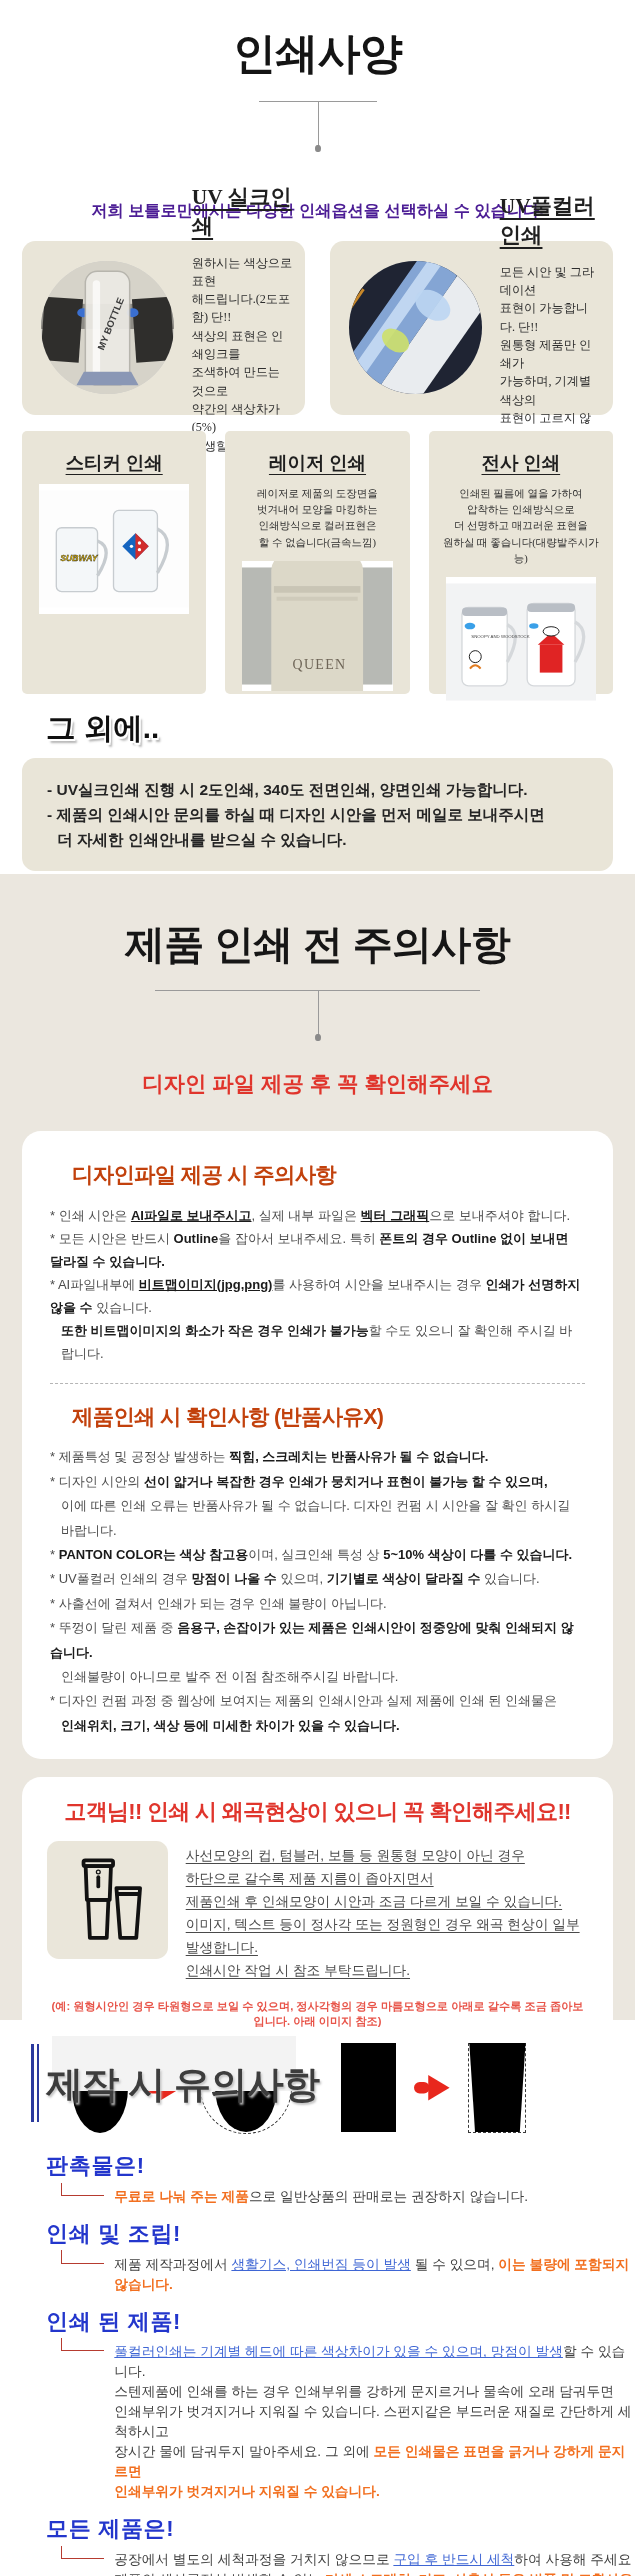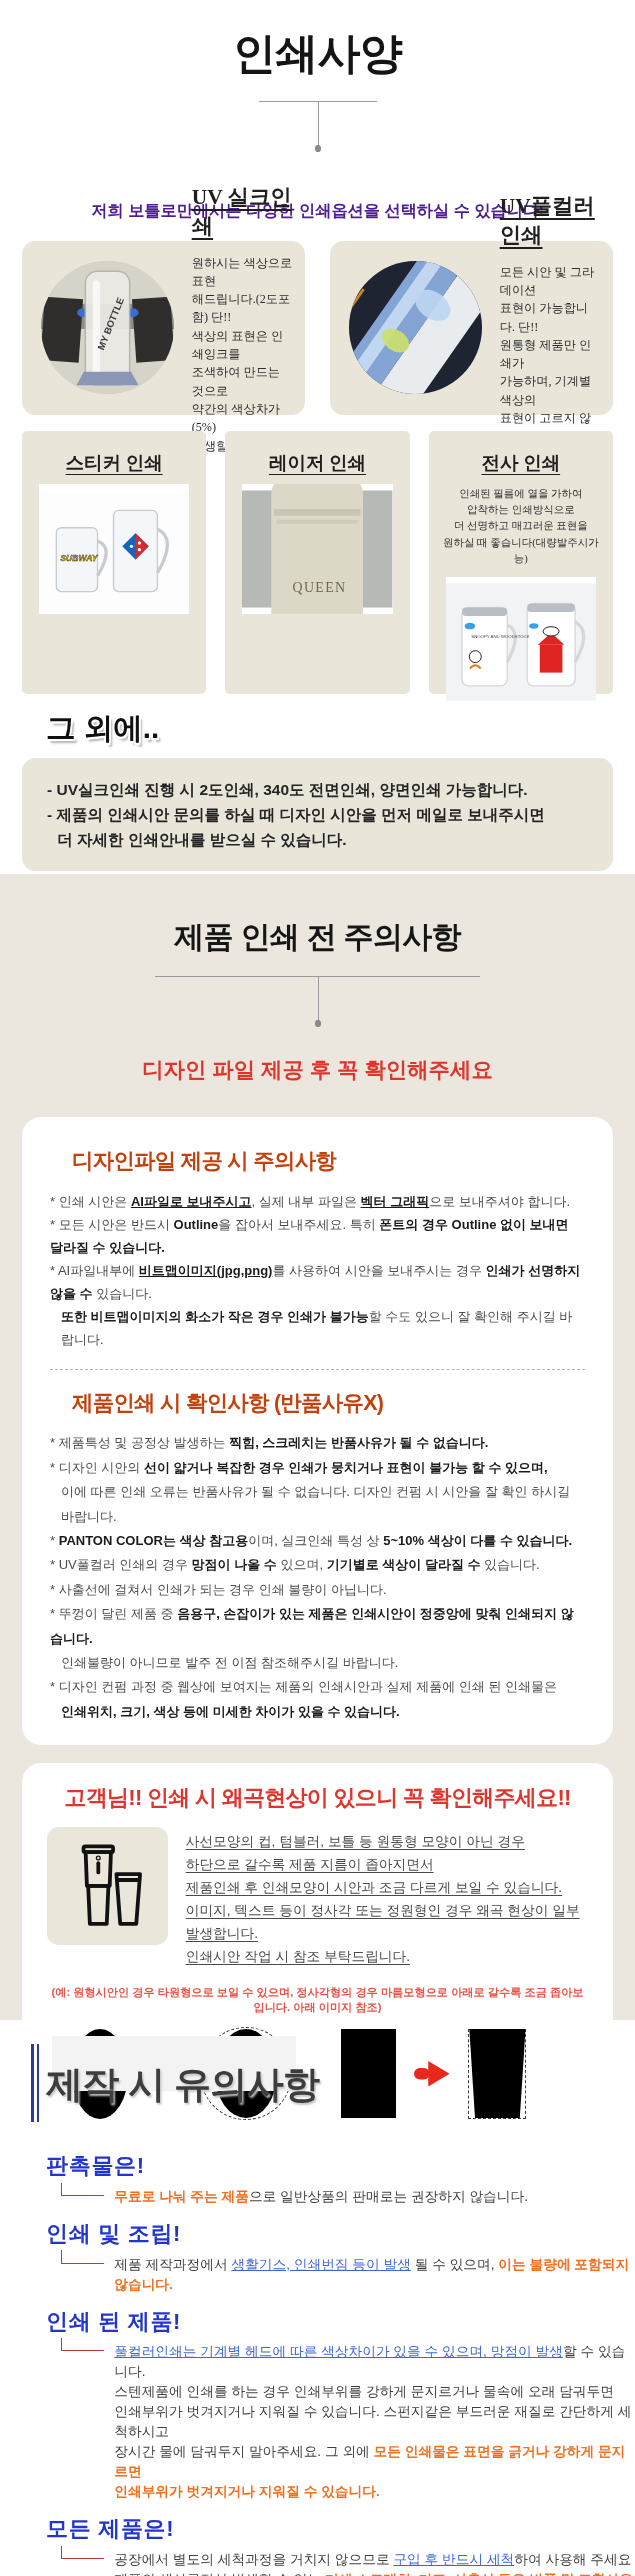--- a/index.html
+++ b/index.html
@@ -40,21 +40,21 @@
   .photo-box svg { display: block; }
 
   .etc-title { margin: 14.8px 0 0 46px; font-size: 29.5px; font-weight: 900; color: #101010;
     text-shadow: 1.5px 0 #fff, -1.5px 0 #fff, 0 1.5px #fff, 0 -1.5px #fff, 1.5px 1.5px #fff, -1.5px -1.5px #fff, 1.5px -1.5px #fff, -1.5px 1.5px #fff, 3px 3.7px 2.2px rgba(0,0,0,.3); }
   .etc-box { margin: 8.9px 22px 0; background: #e9e5d8; border-radius: 13.3px; padding: 19px 25px; }
   .etc-line { font-size: 15.5px; font-weight: 700; color: #242424; line-height: 1.62; }
   .etc-line.indent { padding-left: 10.3px; }
 
   
   .sec2 { height: 1146px; background: #ebe7df; padding-top: 43px; }
-  .sec2-title { font-size: 30px; font-weight: 900; letter-spacing: -0.7px; text-align: center; color: #161616; }
+  .sec2-title { font-size: 40px; font-weight: 900; letter-spacing: -0.7px; text-align: center; color: #161616; }
   .red-notice { margin-top: 20.7px; text-align: center; font-size: 21.4px; font-weight: 800; color: #e0352c; }
 
   .card-white { margin: 32.5px 22px 0; background: #fff; border-radius: 19px; padding: 29.5px 28px 20.7px; }
   .cw-h { font-size: 21.4px; font-weight: 800; color: #c2410c; letter-spacing: -0.7px; margin-left: 22px; }
   .blist { margin-top: 14.8px; list-style: none; }
   .blist li { font-size: 13px; line-height: 23px; color: #4c4c4c; }
   .blist.ck li { line-height: 24.4px; }
   .blist li.indent { padding-left: 11px; }
   .dash-div { border-top: 1.5px dashed #b5b5b5; margin: 17.7px 0; }
 
@@ -166,20 +166,24 @@
             <polygon points="145,64 165,84 145,104" fill="#d12c2c"></polygon>
             <circle cx="139" cy="84" r="2.5" fill="#fff"></circle>
             <circle cx="151" cy="79" r="2.5" fill="#fff"></circle>
             <circle cx="151" cy="89" r="2.5" fill="#fff"></circle>
             <text x="32" y="106" font-size="13" font-weight="bold" font-style="italic" fill="#f2c400" stroke="#222" stroke-width="0.6" font-family="Liberation Sans, sans-serif">SUBWAY</text>
           </svg>
         </div>
       </div>
       <div class="card-bot">
         <div class="card-title">레이저 인쇄</div>
+        <div class="card-desc">레이저로 제품의 도장면을
+벗겨내어 모양을 마킹하는
+인쇄방식으로 컬러표현은
+할 수 없습니다(금속느낌)</div>
         <div class="photo-box">
           <svg width="100%" height="130" viewBox="0 0 226 176">
             <rect width="226" height="176" fill="#b7b9b4"></rect>
             <rect x="44" y="-20" width="138" height="240" rx="24" fill="#dcd8c8"></rect>
             <rect x="48" y="28" width="130" height="10" fill="#c9c5b5"></rect>
             <rect x="52" y="44" width="122" height="6" fill="#cfcbbb"></rect>
             <text x="76" y="152" font-size="21" letter-spacing="2" fill="#6e6557" font-family="Liberation Serif, serif">QUEEN</text>
           </svg>
         </div>
       </div>

